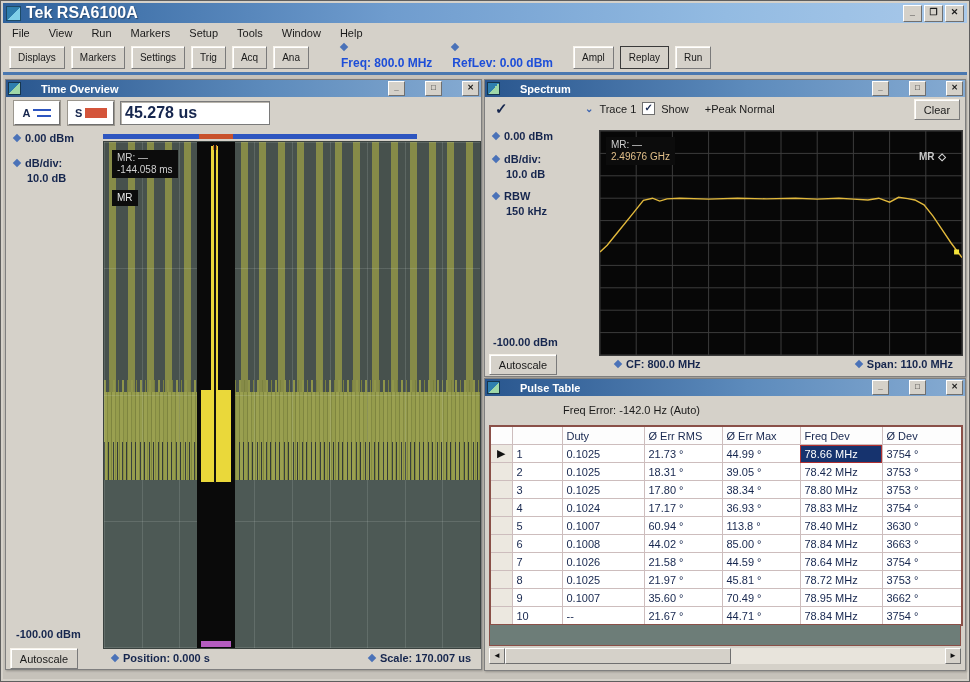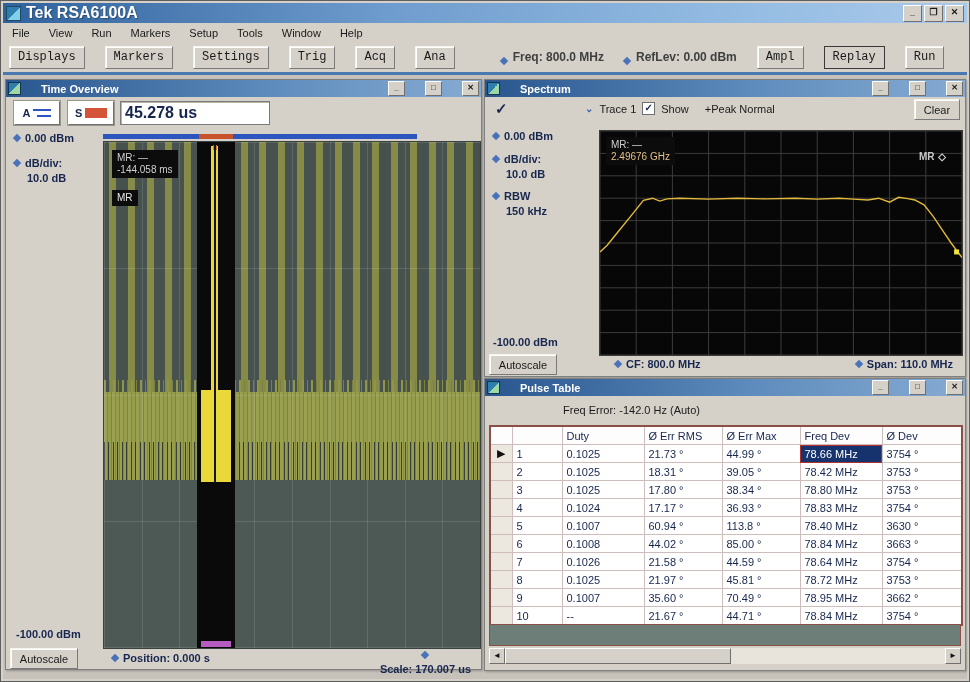--- a/index.html
+++ b/index.html
@@ -11,24 +11,24 @@
     background:linear-gradient(90deg,#2f629c,#6f9cce 40%,#93bbe2 75%,#a9c9ea);
     display:flex;align-items:center;padding:0 3px;box-sizing:border-box;}
   .app-icon{width:13px;height:13px;background:linear-gradient(135deg,#2f7fae 50%,#7fd0e8 50%);border:1px solid #1c4a66;}
   .title-text{color:#fff;font-weight:bold;font-size:16px;margin-left:5px;flex:1;text-shadow:1px 1px 1px #2a4a72;}
   .win-btn{width:17px;height:15px;background:#d5d1c9;border:1px solid;border-color:#fff #6f6f6f #6f6f6f #fff;
     margin-left:2px;font-size:9px;line-height:13px;text-align:center;color:#1a1a1a;font-weight:bold;}
   .menubar{position:absolute;left:2px;top:22px;right:2px;height:19px;background:#d5d1c9;display:flex;align-items:center;padding-left:9px;}
   .menu-item{padding:2px 10px 2px 0;margin-right:9px;font-size:11px;color:#1a1a1a;}
   .toolbar{position:absolute;left:2px;top:41px;right:2px;height:30px;background:#d5d1c9;display:flex;align-items:center;padding-left:6px;}
   .tb-btn{height:23px;padding:0 8px;background:#d5d1c9;border:1px solid;border-color:#f8f4ec #7a7a7a #7a7a7a #f8f4ec;
-    box-shadow:inset 1px 1px 0 #fff;font-size:12px;color:#1a1a1a;margin-right:20px;font-family:Liberation Mono, monospace;}
+    box-shadow:inset 1px 1px 0 #fff;font-size:10px;color:#1a1a1a;margin-right:6px;font-family:Liberation Sans, sans-serif;}
   .tb-btn.focused{border:1px solid #3a3a3a;box-shadow:inset 0 0 0 1px #d5d1c9, inset 1px 1px 0 #fff;}
   .tb-gap{width:26px;}
-  .field-label{font-weight:bold;font-size:12px;color:#404040;display:flex;align-items:flex-end;gap:6px;margin-right:20px;white-space:nowrap;}
+  .field-label{font-weight:bold;font-size:12px;color:#1d4ed8;display:flex;align-items:flex-start;gap:6px;margin-right:20px;white-space:nowrap;flex-direction:column;}
   .diamond{width:6px;height:6px;background:#4a72b8;transform:rotate(45deg);display:inline-block;flex:none;}
   .blue-sep{position:absolute;left:2px;top:71px;right:2px;height:3px;background:#4a78b0;}
   .workspace{position:absolute;left:2px;top:74px;right:2px;bottom:2px;background:#c6c2ba;}
 
   
   .panel{position:absolute;background:#d5d1c9;border:1px solid #7f7f7f;box-sizing:border-box;box-shadow:1px 1px 2px rgba(0,0,0,.25);}
   .ptitle{height:17px;background:linear-gradient(90deg,#29568e,#5d8bbc 55%,#86abd2);display:flex;align-items:center;padding:0 2px;gap:20px;}
   .picon{width:11px;height:11px;background:linear-gradient(135deg,#2f7fae 50%,#9fd8a8 50%);border:1px solid #16364e;flex:none;}
   .ptxt{color:#fff;font-size:11px;font-weight:bold;flex:1;white-space:nowrap;}
   .pbtn{width:15px;height:13px;background:#d5d1c9;border:1px solid;border-color:#fff #6f6f6f #6f6f6f #fff;
@@ -202,21 +202,21 @@
           <span>MR</span>
         </div>
       </div>
 
       <div class="to-bottombar">
         <button class="btn" style="left:4px;top:2px;width:68px;height:21px;">Autoscale</button>
         <div class="gut-label" style="left:106px;top:6px;">
           <span class="diamond"></span>
           <span>Position: 0.000 s</span>
         </div>
-        <div class="gut-label" style="right:10px;top:6px;flex-direction:column;">
+        <div class="gut-label" style="right:10px;top:6px;">
           <span class="diamond"></span>
           <span>Scale: 170.007 us</span>
         </div>
       </div>
     </div>
 
     <div class="panel" id="panel-spectrum">
       <div class="ptitle">
         <span class="picon"></span>
         <span class="ptxt">Spectrum</span>

